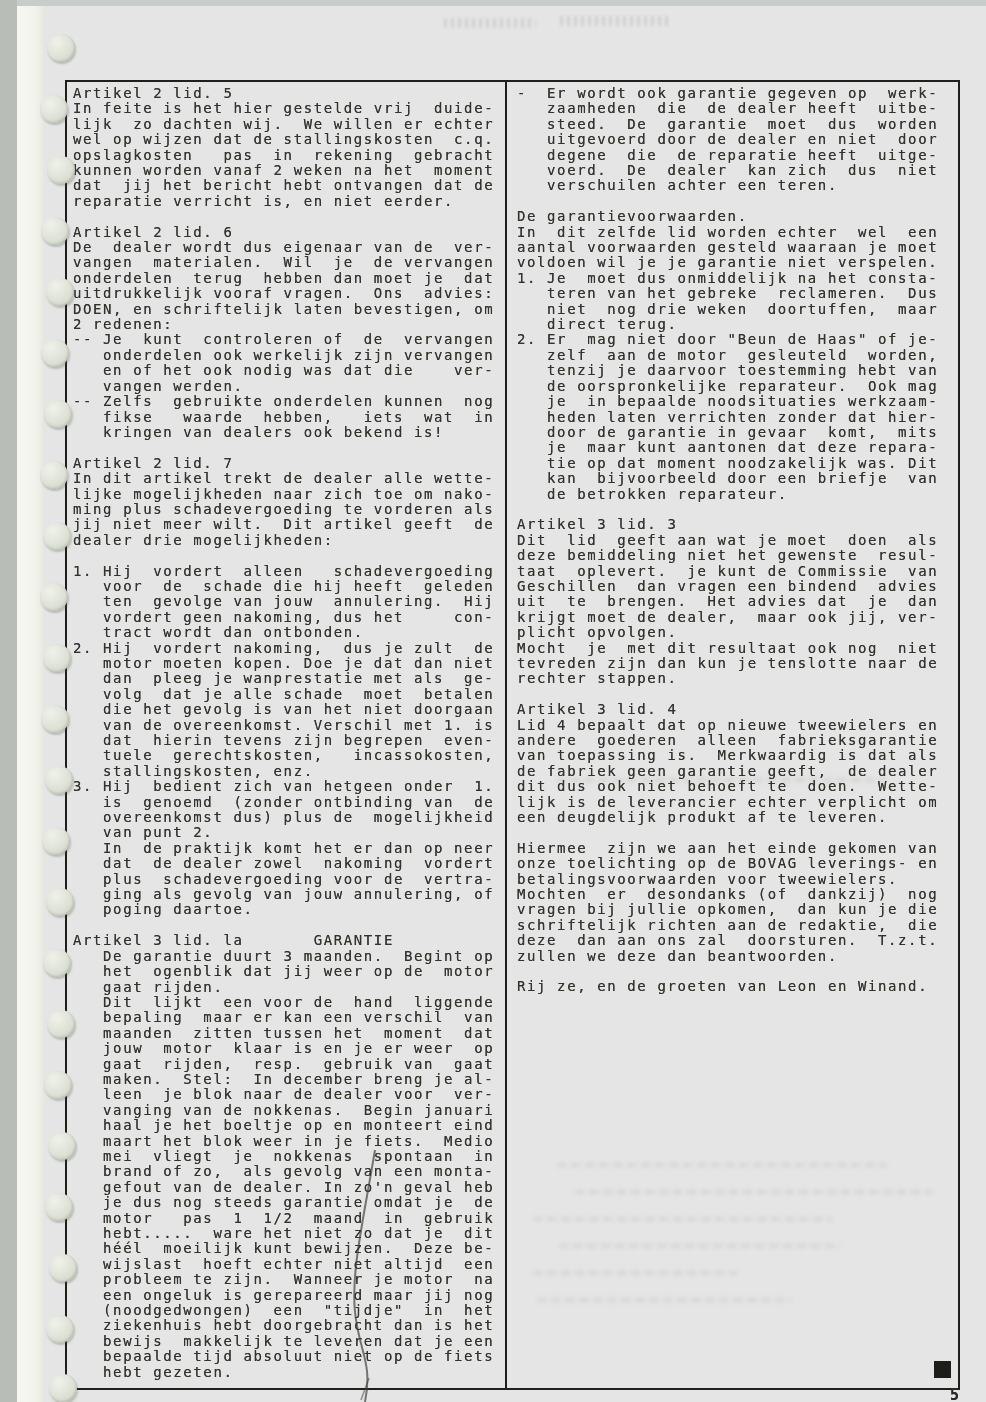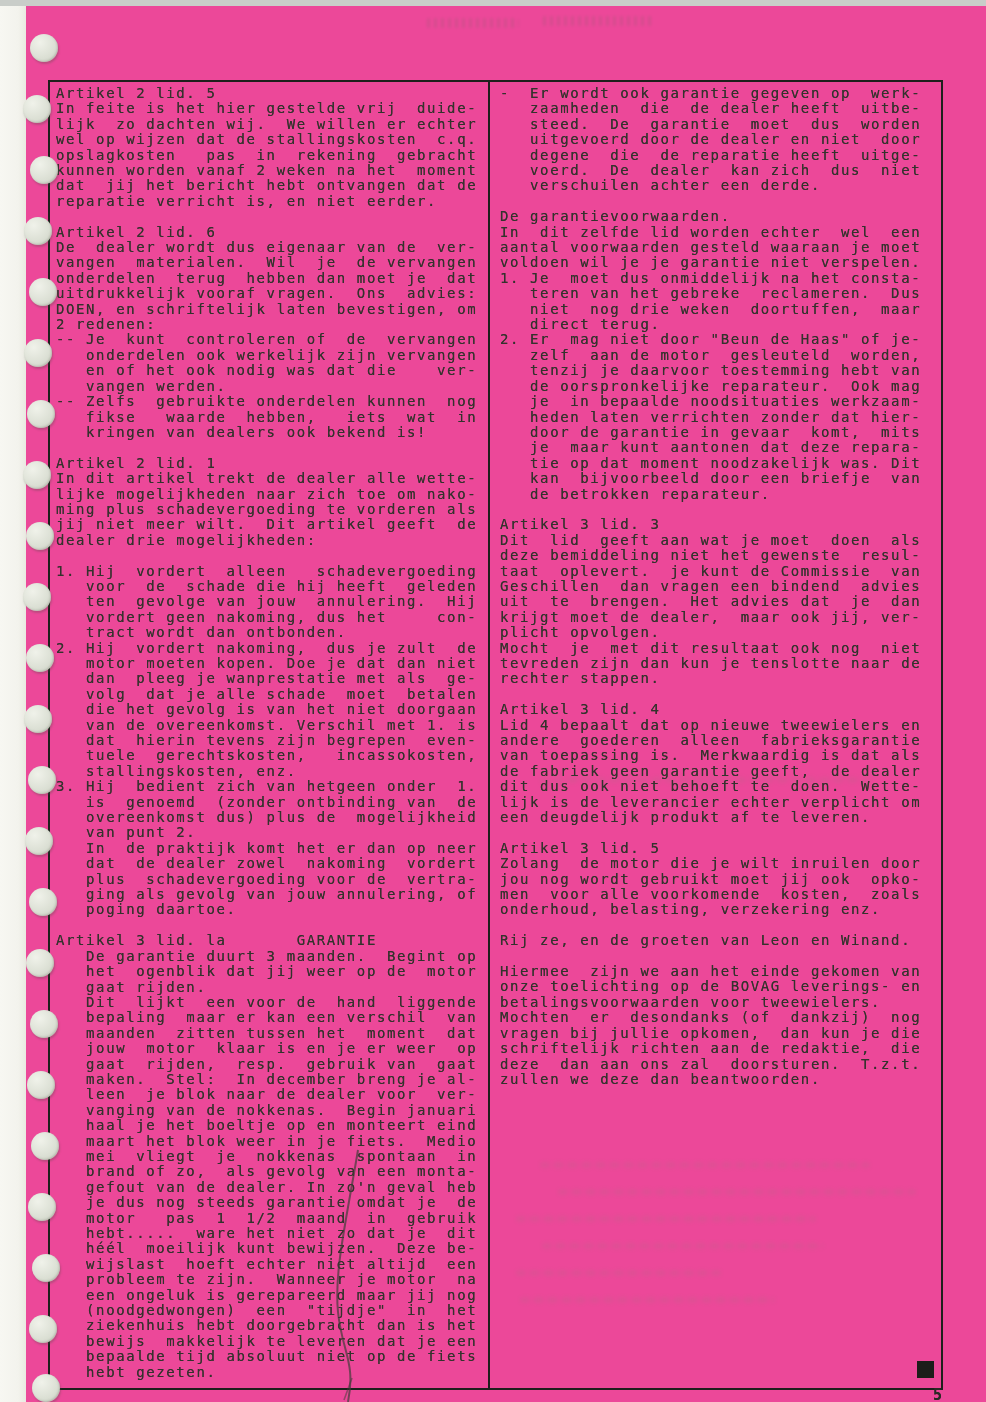--- a/index.html
+++ b/index.html
@@ -4,21 +4,22 @@
 <style>
   html,body{margin:0;padding:0;}
   body{
     width:986px;height:1402px;position:relative;overflow:hidden;
     background:#b9bdb8;
     font-family:"DejaVu Sans Mono","Liberation Mono",monospace;
   }
   .paper{
     position:absolute;inset:0;
     background:radial-gradient(ellipse at 52% 42%, #ececе4 0%, #eaeae2 55%, #e2e2d8 100%);
-    background-color:#ec4899;
+    background-color:#e5e5e5;
+    margin-left:17px;
   }
   .edge-strip{
     position:absolute;left:0;top:0;width:26px;height:1402px;
     background:linear-gradient(90deg,#f7f7f2 0%,#f3f3ed 70%,#e9e9e1 100%);
   }
   .top-band{
     position:absolute;left:0;top:0;width:986px;height:6px;
     background:#c9cdc9;
   }
   .frame{
@@ -103,21 +104,21 @@
 uitdrukkelijk vooraf vragen.  Ons  advies:
 DOEN, en schriftelijk laten bevestigen, om
 2 redenen:
 -- Je  kunt  controleren of  de  vervangen
    onderdelen ook werkelijk zijn vervangen
    en of het ook nodig was dat die    ver-
    vangen werden.
 -- Zelfs  gebruikte onderdelen kunnen  nog
    fikse   waarde  hebben,   iets  wat  in
    kringen van dealers ook bekend is!</pre>
-    <pre class="tblock">Artikel 2 lid. 1
+    <pre class="tblock">Artikel 2 lid. 7
 In dit artikel trekt de dealer alle wette-
 lijke mogelijkheden naar zich toe om nako-
 ming plus schadevergoeding te vorderen als
 jij niet meer wilt.  Dit artikel geeft  de
 dealer drie mogelijkheden:</pre>
     <pre class="tblock">1. Hij  vordert  alleen   schadevergoeding
    voor  de  schade die hij heeft  geleden
    ten  gevolge van jouw  annulering.  Hij
    vordert geen nakoming, dus het     con-
    tract wordt dan ontbonden.
@@ -170,21 +171,21 @@
    hebt gezeten.</pre>
   </div>
 
   <div class="col col-right">
     <pre class="tblock">-  Er wordt ook garantie gegeven op  werk-
    zaamheden  die  de dealer heeft  uitbe-
    steed.  De  garantie  moet  dus  worden
    uitgevoerd door de dealer en niet  door
    degene  die  de reparatie heeft  uitge-
    voerd.  De  dealer  kan zich  dus  niet
-   verschuilen achter een derde.</pre>
+   verschuilen achter een teren.</pre>
     <pre class="tblock">De garantievoorwaarden.
 In  dit zelfde lid worden echter  wel  een
 aantal voorwaarden gesteld waaraan je moet
 voldoen wil je je garantie niet verspelen.
 1. Je  moet dus onmiddelijk na het consta-
    teren van het gebreke  reclameren.  Dus
    niet  nog drie weken  doortuffen,  maar
    direct terug.
 2. Er  mag niet door "Beun de Haas" of je-
    zelf  aan de motor  gesleuteld  worden,
@@ -209,34 +210,29 @@
 tevreden zijn dan kun je tenslotte naar de
 rechter stappen.</pre>
     <pre class="tblock">Artikel 3 lid. 4
 Lid 4 bepaalt dat op nieuwe tweewielers en
 andere  goederen  alleen  fabrieksgarantie
 van toepassing is.  Merkwaardig is dat als
 de fabriek geen garantie geeft,  de dealer
 dit dus ook niet behoeft te  doen.  Wette-
 lijk is de leverancier echter verplicht om
 een deugdelijk produkt af te leveren.</pre>
-    <pre class="tblock">Artikel 3 lid. 5
-Zolang  de motor die je wilt inruilen door
-jou nog wordt gebruikt moet jij ook  opko-
-men  voor alle voorkomende  kosten,  zoals
-onderhoud, belasting, verzekering enz.</pre>
-    <pre class="tblock">Rij ze, en de groeten van Leon en Winand.</pre>
     <pre class="tblock">Hiermee  zijn we aan het einde gekomen van
 onze toelichting op de BOVAG leverings- en
 betalingsvoorwaarden voor tweewielers.
 Mochten  er  desondanks (of  dankzij)  nog
 vragen bij jullie opkomen,  dan kun je die
 schriftelijk richten aan de redaktie,  die
 deze  dan aan ons zal  doorsturen.  T.z.t.
 zullen we deze dan beantwoorden.</pre>
+    <pre class="tblock">Rij ze, en de groeten van Leon en Winand.</pre>
   </div>
 
   <svg class="stray" width="986" height="1402" viewBox="0 0 986 1402">
     <path d="M358,1150 C346,1222 334,1272 338,1312 C342,1352 356,1362 348,1402" fill="none" stroke="#3c3c36" stroke-width="2" opacity="0.68"></path>
     <path d="M352,1378 L344,1400" fill="none" stroke="#3c3c36" stroke-width="1.6" opacity="0.5"></path>
   </svg>
 
   <div class="end-marker"></div>
   <div class="page-number">5</div>
 

